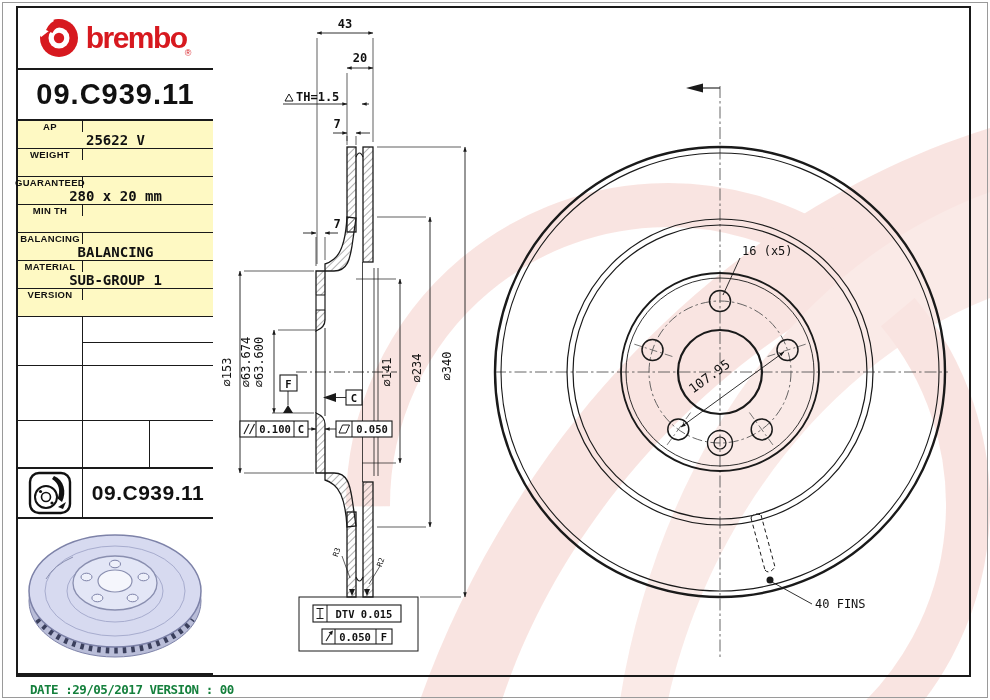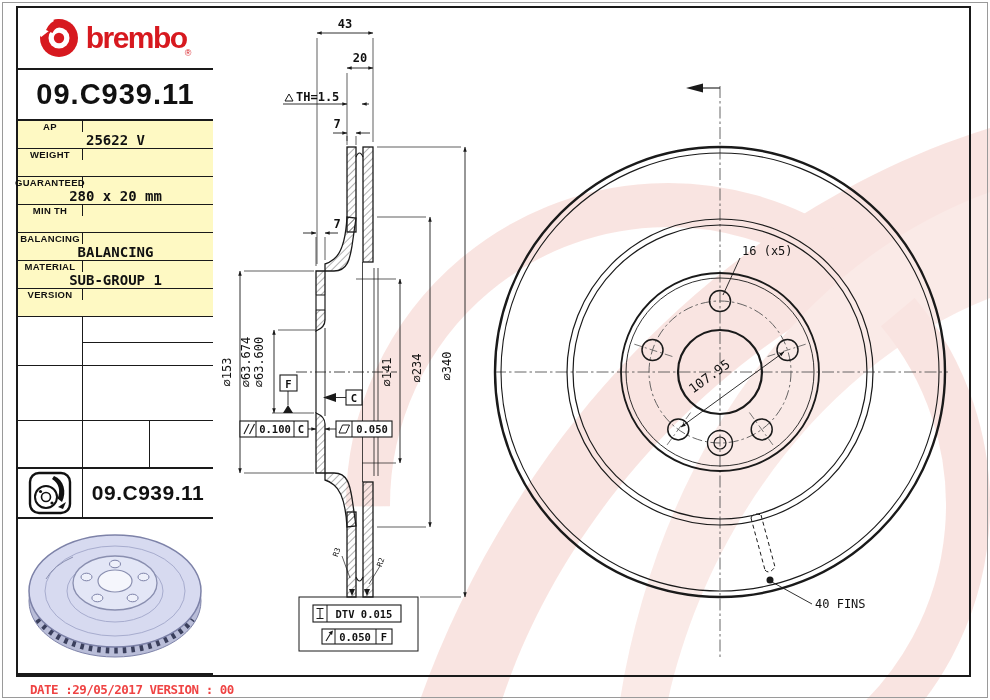--- a/index.html
+++ b/index.html
@@ -24,21 +24,21 @@
   .erow{display:flex;background:#fff;}
   .ecl{width:64px;border-right:1.5px solid #1a1a1a;}
   .ecr{flex:1;}
   #stamp-row{position:absolute;top:459px;height:52px;width:195px;border-bottom:2px solid #1a1a1a;border-top:2px solid #1a1a1a;box-sizing:border-box;display:flex;background:#fff;}
   #stamp-icon-cell{width:64px;border-right:1.5px solid #1a1a1a;display:flex;align-items:center;justify-content:center;}
   #stamp-num-cell{flex:1;display:flex;align-items:center;justify-content:center;}
   .stamp-text{font-weight:bold;font-size:21px;letter-spacing:.5px;color:#111;}
   #photo-box{position:absolute;top:511px;height:156px;width:195px;border-bottom:2px solid #1a1a1a;box-sizing:border-box;
      display:flex;align-items:center;justify-content:center;background:#fff;}
   #footer-line{position:absolute;left:30px;top:682px;font-family:"DejaVu Sans Mono",monospace;
-     font-weight:bold;font-size:12.5px;color:#ef4444;letter-spacing:-0.5px;}
+     font-weight:bold;font-size:12.5px;color:#15803d;letter-spacing:-0.5px;}
   
   #draw{position:absolute;left:0;top:0;width:990px;height:700px;}
   svg text{font-family:"DejaVu Sans Mono",monospace;fill:#111;}
   .dimtxt{font-size:12px;font-weight:bold;}
   .dimtxt2{font-size:12px;}
   .smalltxt{font-size:7.5px;}
   .fcftxt{font-size:10.5px;font-weight:bold;}
 </style>
 </head>
 <body>

